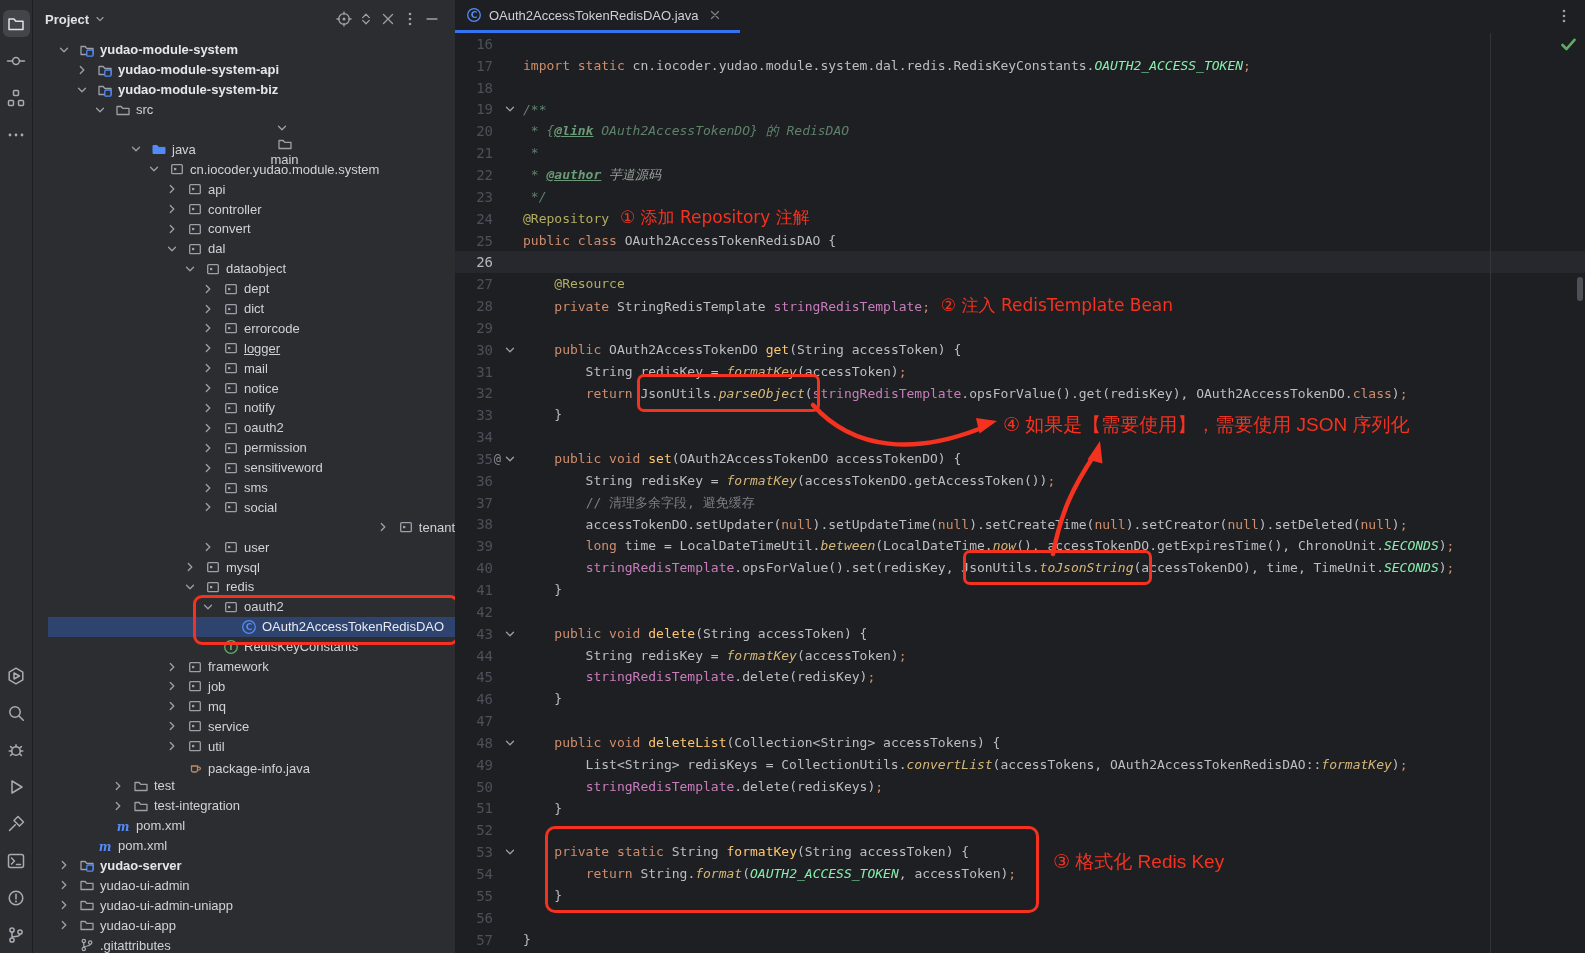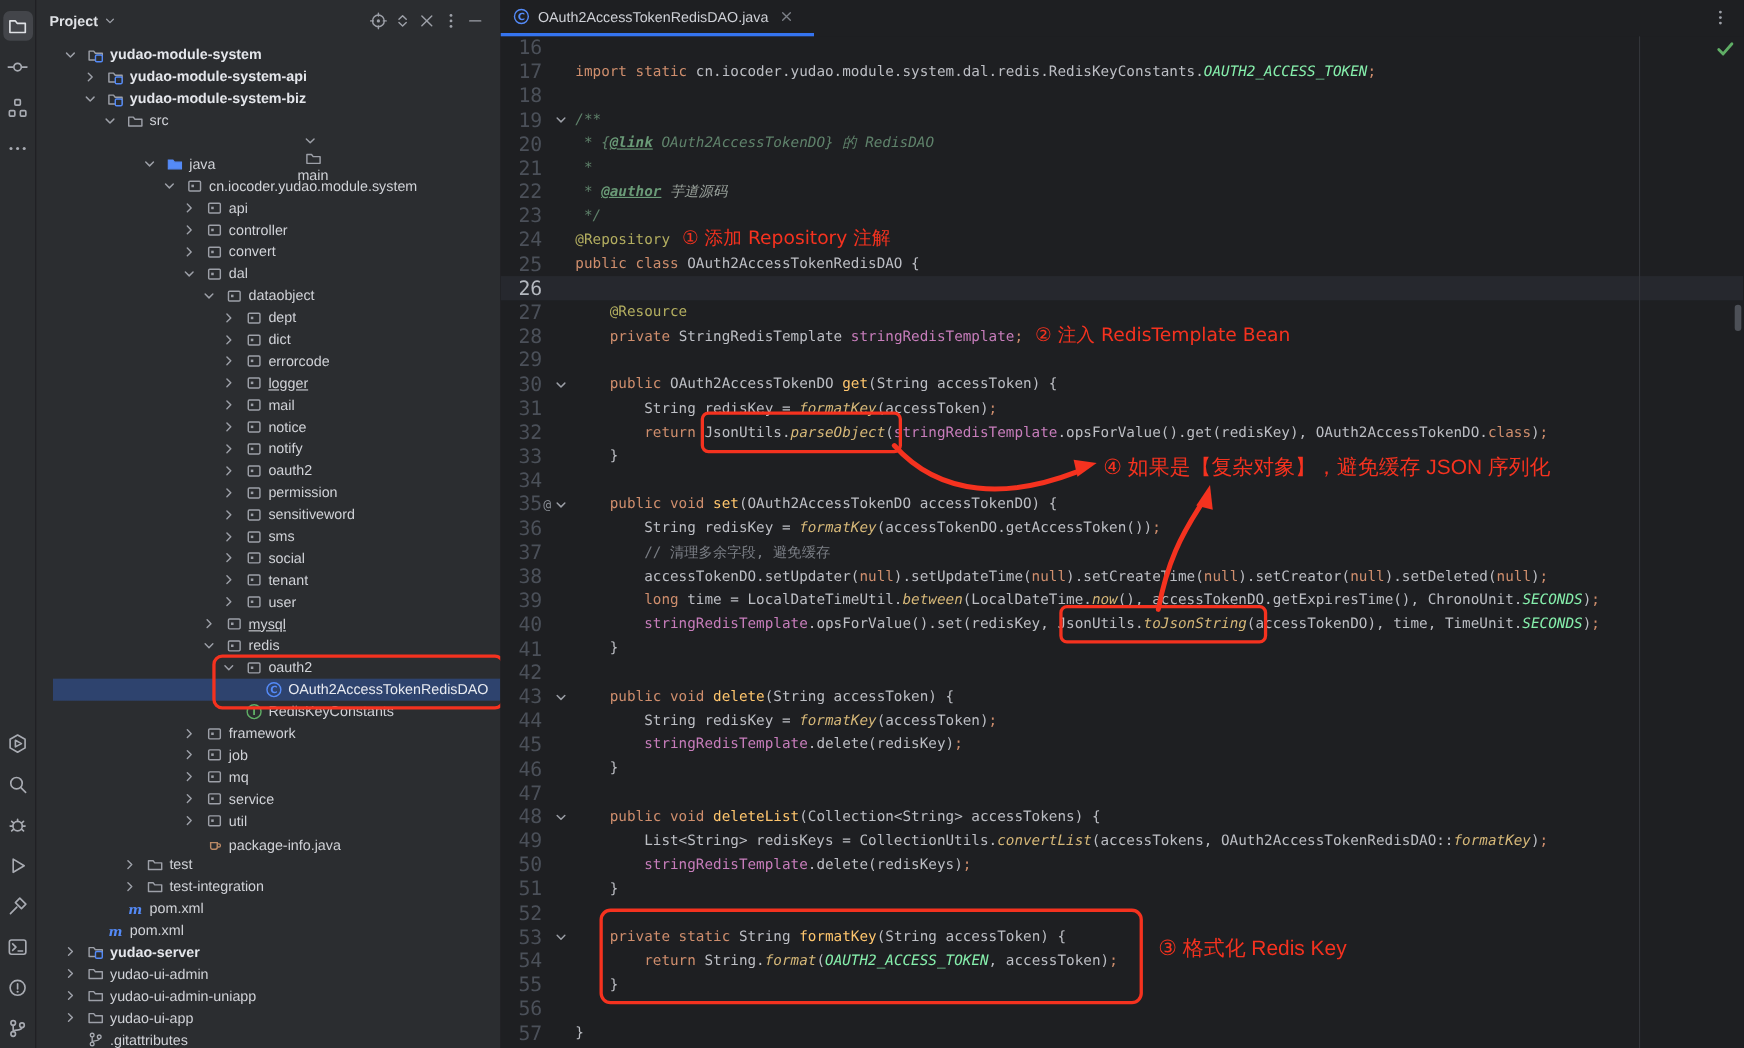--- a/index.html
+++ b/index.html
@@ -33,21 +33,21 @@
   .tabbar{position:relative;height:33px;background:#1e1f22;}
   .tab{position:absolute;left:0;top:0;height:30px;display:flex;align-items:center;gap:7px;
        padding:0 14px 0 11px;border-bottom:3px solid #3574f0;min-width:260px;box-sizing:content-box;}
   .tlabel{font-size:13px;color:#ced0d6;}
   .tclose{display:flex;margin-left:2px;}
   .tkebab{position:absolute;right:13px;top:8px;display:flex;}
   #code{position:absolute;left:0;top:33px;right:0;bottom:0;
         font-family:"DejaVu Sans Mono","Liberation Mono",monospace;font-size:13px;}
   .cl{height:21.85px;display:flex;align-items:center;}
   .cl.cur{background:#26282e;}
-  .ln{width:38px;flex:none;text-align:right;color:#4b5059;font-size:18px;}
+  .ln{width:38px;flex:none;text-align:right;color:#4b5059;font-size:14px;}
   .cl.cur .ln{color:#b4b8bf;}
   .fold{width:30px;flex:none;display:flex;justify-content:flex-end;align-items:center;padding-right:5px;
         box-sizing:border-box;color:#878b92;font-size:12px;gap:1px;}
   .ct{white-space:pre;line-height:21.85px;}
   .s-d{color:#bcbec4;} .s-kw{color:#cf8e6d;} .s-ann{color:#b3ae60;}
   .s-decl{color:#ffc66d;} .s-call{color:#d5b778;font-style:italic;}
   .s-field{color:#c77dbb;} .s-const{color:#86efac;font-style:italic;}
   .s-doc{color:#5f826b;font-style:italic;}
   .s-doctag{color:#6a9a77;font-style:italic;font-weight:700;text-decoration:underline;}
   .s-docv{color:#9aa29c;font-style:italic;}
@@ -516,21 +516,21 @@
             </svg>
           </span>
           <span class="ticn">
             <svg width="16" height="16" viewBox="0 0 16 16">
               <rect x="2.7" y="3.7" width="10.6" height="9" rx="1" stroke="#9da0a8" stroke-width="1.3" fill="none" stroke-linecap="round" stroke-linejoin="round"></rect>
               <rect x="5" y="6.9" width="2.3" height="2.3" fill="#9da0a8"></rect>
             </svg>
           </span>
           <span class="tlbl">social</span>
         </div>
-        <div class="trow" style="padding-left: 166px;">
+        <div class="trow" style="padding-left: 166px; justify-content: flex-end;">
           <span class="tchev">
             <svg width="16" height="16" viewBox="0 0 16 16">
               <polyline points="6.3,4.5 9.8,8 6.3,11.5" stroke="#9da0a8" stroke-width="1.3" fill="none" stroke-linecap="round" stroke-linejoin="round"></polyline>
             </svg>
           </span>
           <span class="ticn">
             <svg width="16" height="16" viewBox="0 0 16 16">
               <rect x="2.7" y="3.7" width="10.6" height="9" rx="1" stroke="#9da0a8" stroke-width="1.3" fill="none" stroke-linecap="round" stroke-linejoin="round"></rect>
               <rect x="5" y="6.9" width="2.3" height="2.3" fill="#9da0a8"></rect>
             </svg>
@@ -544,21 +544,21 @@
             </svg>
           </span>
           <span class="ticn">
             <svg width="16" height="16" viewBox="0 0 16 16">
               <rect x="2.7" y="3.7" width="10.6" height="9" rx="1" stroke="#9da0a8" stroke-width="1.3" fill="none" stroke-linecap="round" stroke-linejoin="round"></rect>
               <rect x="5" y="6.9" width="2.3" height="2.3" fill="#9da0a8"></rect>
             </svg>
           </span>
           <span class="tlbl">user</span>
         </div>
-        <div class="trow" style="padding-left: 148px; text-decoration: underline;">
+        <div class="trow" style="padding-left: 148px;">
           <span class="tchev">
             <svg width="16" height="16" viewBox="0 0 16 16">
               <polyline points="6.3,4.5 9.8,8 6.3,11.5" stroke="#9da0a8" stroke-width="1.3" fill="none" stroke-linecap="round" stroke-linejoin="round"></polyline>
             </svg>
           </span>
           <span class="ticn">
             <svg width="16" height="16" viewBox="0 0 16 16">
               <rect x="2.7" y="3.7" width="10.6" height="9" rx="1" stroke="#9da0a8" stroke-width="1.3" fill="none" stroke-linecap="round" stroke-linejoin="round"></rect>
               <rect x="5" y="6.9" width="2.3" height="2.3" fill="#9da0a8"></rect>
             </svg>
@@ -1081,17 +1081,17 @@
     <div class="redbox" style="left:508px;top:550px;width:183px;height:29px"></div>
     <div class="redbox r8" style="left:90px;top:826px;width:488px;height:81px"></div>
 
     <svg class="arrows" viewBox="0 0 1130 953">
       <path d="M358 405 C 400 452 462 453 524 429" fill="none" stroke="#f5321f" stroke-width="4.5" stroke-linecap="round"></path>
       <polygon points="542,421 524.5,433.5 521,418" fill="#f5321f"></polygon>
       <path d="M598 554 C 606 512 618 487 640 454" fill="none" stroke="#f5321f" stroke-width="4.5" stroke-linecap="round"></path>
       <polygon points="645,441 647.5,463.5 632.5,459.5" fill="#f5321f"></polygon>
     </svg>
 
-    <div class="fnote" style="left:548px;top:412px">④ 如果是【复杂对象】，避免缓存 JSON 序列化</div>
+    <div class="fnote" style="left:548px;top:412px">④ 如果是【需要使用】，需要使用 JSON 序列化</div>
     <div class="fnote" style="left:598px;top:849px">③ 格式化 Redis Key</div>
   </section>
 
 </div>
 
 </body></html>

